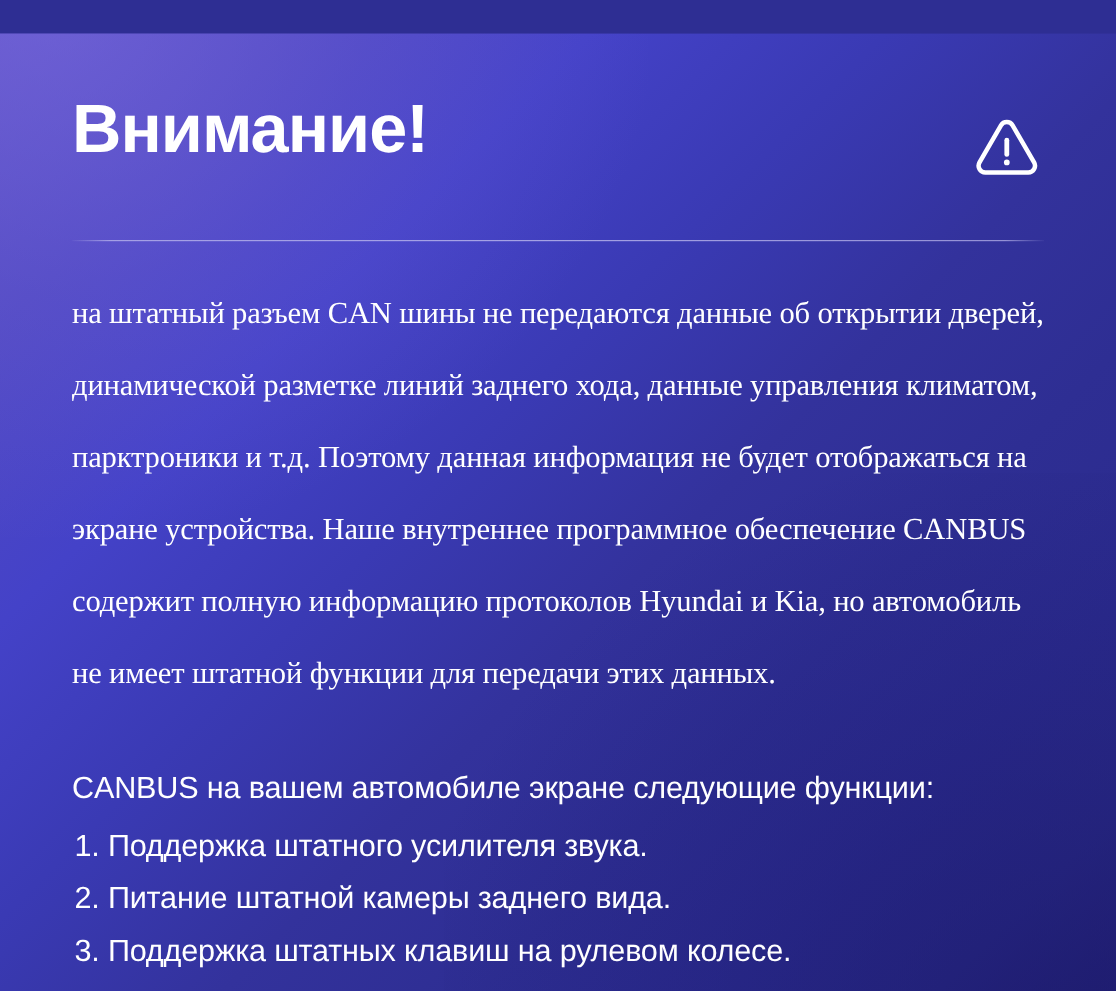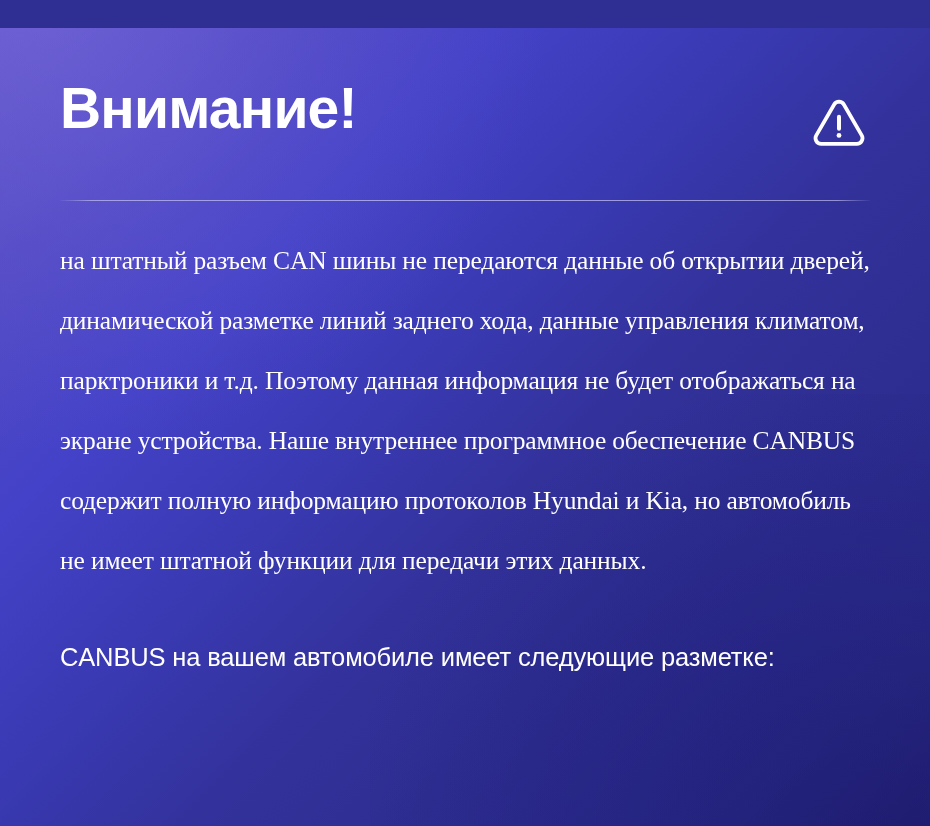--- a/index.html
+++ b/index.html
@@ -161,17 +161,22 @@
       </svg>
     </div>
 
     <div class="divider"></div>
 
     <div class="body-block">
       <p class="para">на штатный разъем CAN шины не передаются данные об открытии дверей, динамической разметке линий заднего хода, данные управления климатом, парктроники и т.д. Поэтому данная информация не будет отображаться на экране устройства. Наше внутреннее программное обеспечение CANBUS содержит полную информацию протоколов Hyundai и Kia, но автомобиль не имеет штатной функции для передачи этих данных.</p>
     </div>
 
     <div class="list-block">
-      <p class="list-lead">CANBUS на вашем автомобиле имеет следующие разметке:</p>
+      <p class="list-lead">CANBUS на вашем автомобиле экране следующие функции:</p>
+      <ol class="items">
+        <li>1. Поддержка штатного усилителя звука.</li>
+        <li>2. Питание штатной камеры заднего вида.</li>
+        <li>3. Поддержка штатных клавиш на рулевом колесе.</li>
+      </ol>
     </div>
 
   </div>
 </div>
 
 </body></html>

